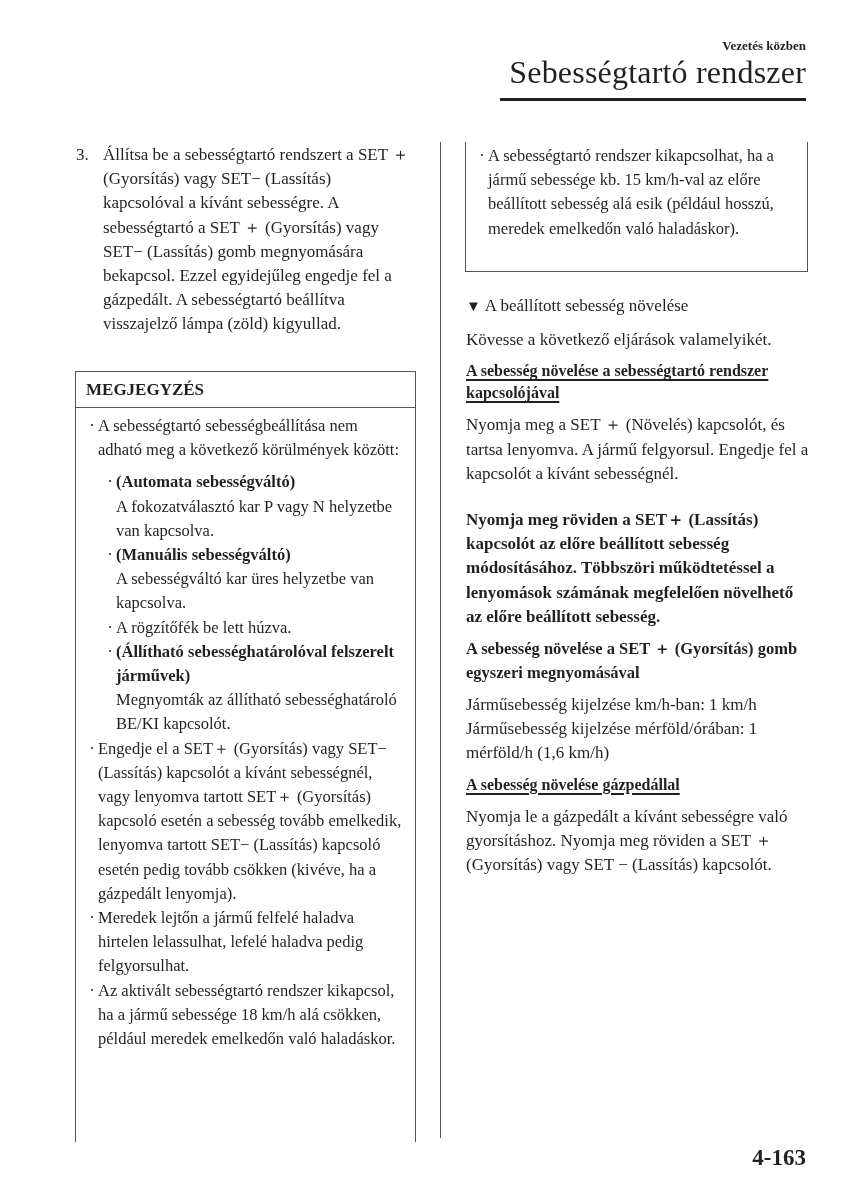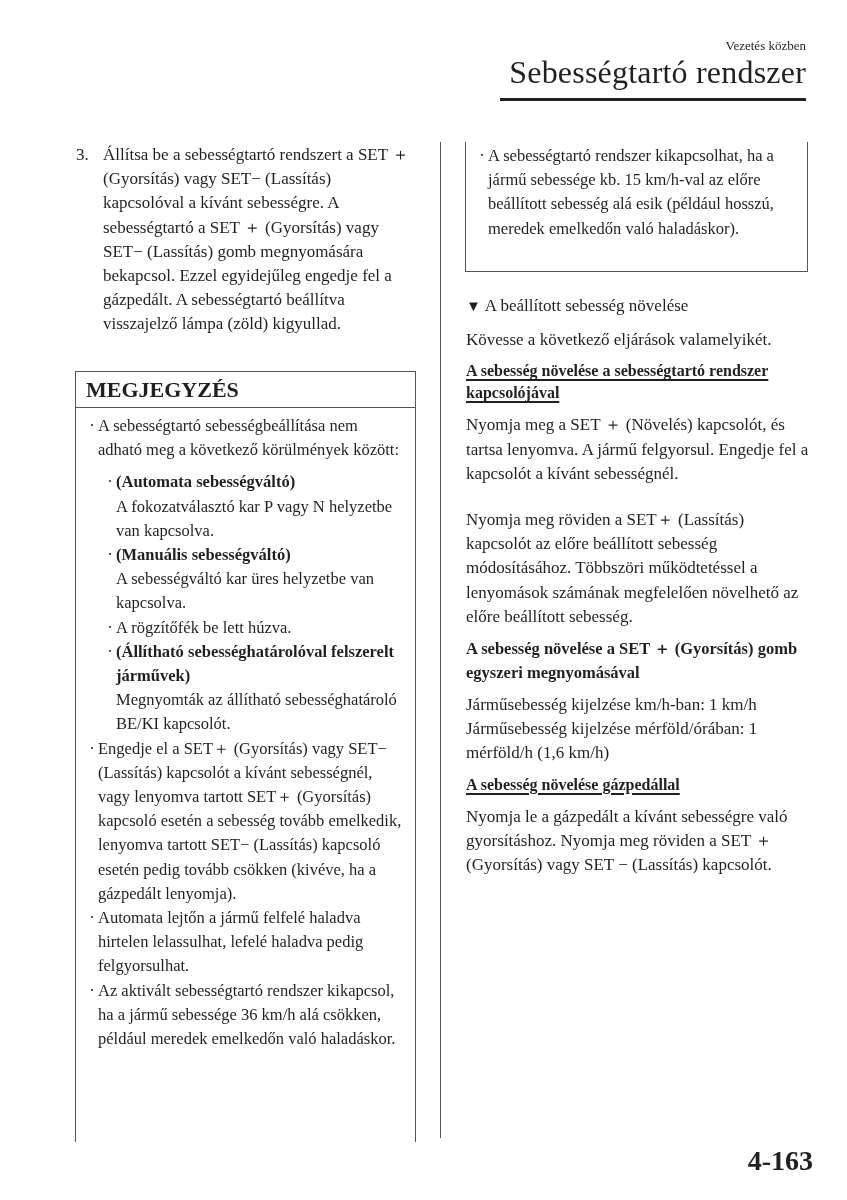--- a/index.html
+++ b/index.html
@@ -1,49 +1,49 @@
 <!DOCTYPE html>
 <html><head>
 <meta charset="utf-8">
 <style>
   html, body { margin: 0; padding: 0; }
   body {
     width: 847px; height: 1200px; background: #ffffff; position: relative;
     font-family: "Liberation Serif", "DejaVu Serif", serif; color: #231f20;
     overflow: hidden;
   }
-  .hdr-sub { position: absolute; right: 41px; top: 38px; font-size: 13px; font-weight: normal; }
+  .hdr-sub { position: absolute; right: 41px; top: 38px; font-size: 13px; font-weight: bold; }
   .hdr-title { position: absolute; right: 41px; top: 54px; font-size: 32px; font-weight: normal; letter-spacing: 0.2px; }
   .hdr-rule { position: absolute; left: 500px; right: 41px; top: 98px; height: 3px; background: #231f20; }
   .col-rule { position: absolute; left: 440px; top: 142px; width: 1px; height: 996px; background: #555; }
 
   .left { position: absolute; left: 76px; top: 143px; width: 340px; font-size: 17px; line-height: 24.2px; }
   .step { display: flex; }
   .step-num { width: 27px; flex: none; }
   .step-text { flex: 1; }
 
   .note { position: absolute; left: 75px; top: 371px; width: 339px; border: 1px solid #555; border-bottom: none; height: 770px; }
-  .note-head { font-weight: bold; font-size: 22px; padding: 6px 10px; border-bottom: 1px solid #555; height: 23px; line-height: 23px; }
+  .note-head { font-weight: bold; font-size: 17px; padding: 6px 10px; border-bottom: 1px solid #555; height: 23px; line-height: 23px; }
   .note-body { padding: 6px 10px 0 10px; font-size: 16.5px; line-height: 24.2px; }
   .bl { display: flex; }
   .bl .dot { width: 12px; flex: none; text-align: center; }
   .bl .txt { flex: 1; }
   .sub { margin-left: 18px; }
   .gap { height: 8px; }
   b { font-weight: bold; }
 
   .rbox { position: absolute; left: 465px; top: 142px; width: 343px; border-left: 1px solid #555; border-right: 1px solid #555; border-bottom: 1px solid #555; padding: 0 10px 8px 10px; font-size: 16.5px; line-height: 24.2px; box-sizing: border-box; height: 130px; }
   .right { position: absolute; left: 466px; top: 294px; width: 345px; font-size: 17px; line-height: 24.2px; }
   .sec-head { font-weight: normal; font-size: 17px; margin: 0 0 10px 0; }
   .tri { font-size: 15px; margin-right: 4px; }
   .ul-head { font-weight: bold; font-size: 16px; line-height: 22px; margin-bottom: 9px; }
   .ul-head span { text-decoration: underline; text-decoration-thickness: 2px; text-underline-offset: 3px; }
   .b-head { font-weight: bold; font-size: 16.5px; line-height: 24px; margin-bottom: 8px; }
   p { margin: 0 0 8px 0; }
-  .pagenum { position: absolute; right: 34px; top: 1145px; font-size: 28px; font-weight: bold; }
+  .pagenum { position: absolute; right: 41px; top: 1145px; font-size: 23px; font-weight: bold; }
 </style>
 </head>
 <body>
 
 <div class="hdr-sub">Vezetés közben</div>
 <div class="hdr-title">Sebességtartó rendszer</div>
 <div class="hdr-rule"></div>
 <div class="col-rule"></div>
 
 <div class="left">
@@ -78,45 +78,45 @@
         <span class="dot">·</span>
         <span class="txt"><b>(Állítható sebességhatárolóval felszerelt járművek)</b><br><span>Megnyomták az állítható sebességhatároló BE/KI kapcsolót.</span></span>
       </div>
     </div>
     <div class="bl">
       <span class="dot">·</span>
       <span class="txt">Engedje el a SET＋ (Gyorsítás) vagy SET− (Lassítás) kapcsolót a kívánt sebességnél, vagy lenyomva tartott SET＋ (Gyorsítás) kapcsoló esetén a sebesség tovább emelkedik, lenyomva tartott SET− (Lassítás) kapcsoló esetén pedig tovább csökken (kivéve, ha a gázpedált lenyomja).</span>
     </div>
     <div class="bl">
       <span class="dot">·</span>
-      <span class="txt">Automata lejtőn a jármű felfelé haladva hirtelen lelassulhat, lefelé haladva pedig felgyorsulhat.</span>
+      <span class="txt">Meredek lejtőn a jármű felfelé haladva hirtelen lelassulhat, lefelé haladva pedig felgyorsulhat.</span>
     </div>
     <div class="bl">
       <span class="dot">·</span>
-      <span class="txt">Az aktivált sebességtartó rendszer kikapcsol, ha a jármű sebessége 36 km/h alá csökken, például meredek emelkedőn való haladáskor.</span>
+      <span class="txt">Az aktivált sebességtartó rendszer kikapcsol, ha a jármű sebessége 18 km/h alá csökken, például meredek emelkedőn való haladáskor.</span>
     </div>
   </div>
 </div>
 
 <div class="rbox">
   <div class="bl" style="padding-top:2px;">
     <span class="dot">·</span>
     <span class="txt">A sebességtartó rendszer kikapcsolhat, ha a jármű sebessége kb. 15 km/h-val az előre beállított sebesség alá esik (például hosszú, meredek emelkedőn való haladáskor).</span>
   </div>
 </div>
 
 <div class="right">
   <div class="sec-head">
     <span class="tri">▼</span><span>A beállított sebesség növelése</span>
   </div>
   <p>Kövesse a következő eljárások valamelyikét.</p>
 
   <div class="ul-head"><span>A sebesség növelése a sebességtartó rendszer kapcsolójával</span></div>
   <p>Nyomja meg a SET ＋ (Növelés) kapcsolót, és tartsa lenyomva. A jármű felgyorsul. Engedje fel a kapcsolót a kívánt sebességnél.</p>
-  <p style="margin-top:22px;">Nyomja meg röviden a SET＋ (Lassítás) kapcsolót az előre beállított sebesség módosításához. Többszöri működtetéssel a lenyomások számának megfelelően növelhető az előre beállított sebesség.</p>
+  <p style="margin-top:22px;font-weight:bold;">Nyomja meg röviden a SET＋ (Lassítás) kapcsolót az előre beállított sebesség módosításához. Többszöri működtetéssel a lenyomások számának megfelelően növelhető az előre beállított sebesség.</p>
 
   <div class="b-head">A sebesség növelése a SET ＋ (Gyorsítás) gomb egyszeri megnyomásával</div>
   <p>
     <span>Járműsebesség kijelzése km/h-ban: 1 km/h</span><br>
     <span>Járműsebesség kijelzése mérföld/órában: 1 mérföld/h (1,6 km/h)</span>
   </p>
 
   <div class="ul-head"><span>A sebesség növelése gázpedállal</span></div>
   <p>Nyomja le a gázpedált a kívánt sebességre való gyorsításhoz. Nyomja meg röviden a SET ＋ (Gyorsítás) vagy SET − (Lassítás) kapcsolót.</p>
 </div>

